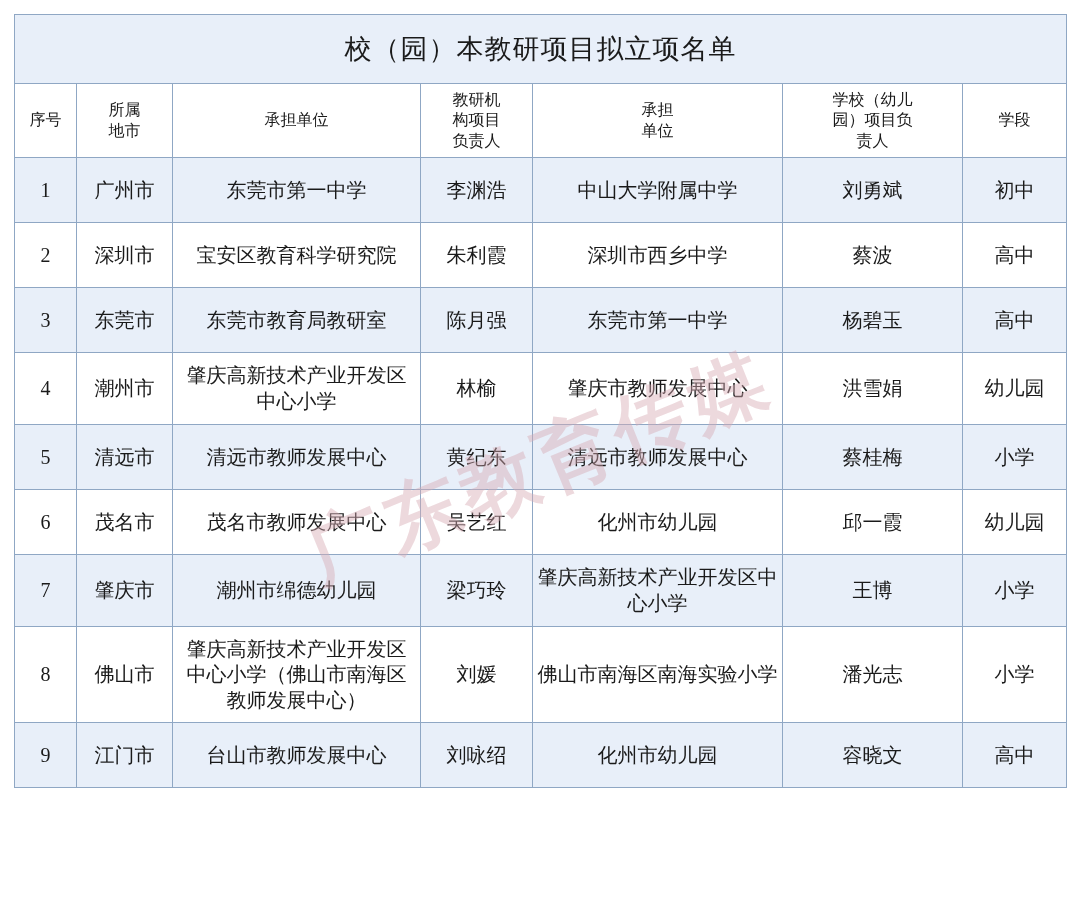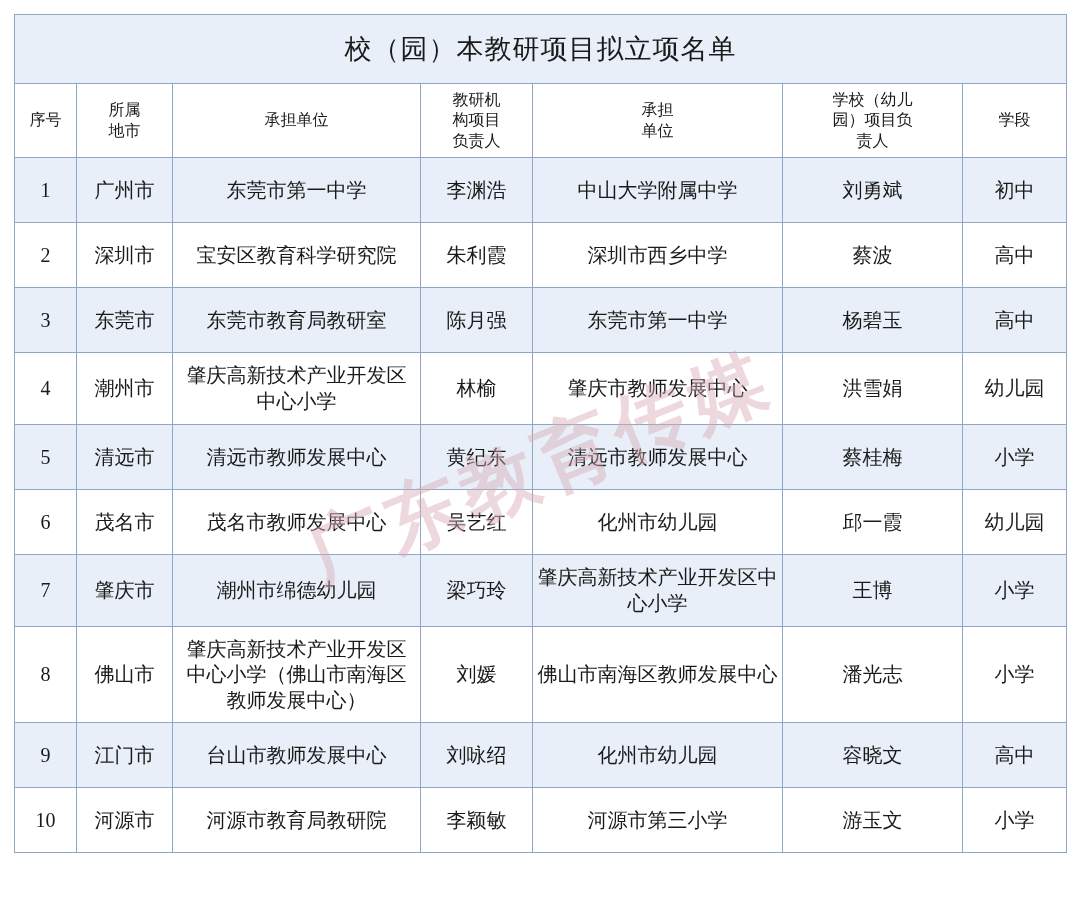--- a/index.html
+++ b/index.html
@@ -199,38 +199,29 @@
         <td>梁巧玲</td>
         <td>肇庆高新技术产业开发区中心小学</td>
         <td>王博</td>
         <td>小学</td>
       </tr>
       <tr class="even row-h3">
         <td>8</td>
         <td>佛山市</td>
         <td>肇庆高新技术产业开发区中心小学（佛山市南海区教师发展中心）</td>
         <td>刘媛</td>
-        <td>佛山市南海区教师发展中心</td>
+        <td>佛山市南海区南海实验小学</td>
         <td>潘光志</td>
         <td>小学</td>
       </tr>
       <tr class="odd row-h">
         <td>9</td>
         <td>江门市</td>
         <td>台山市教师发展中心</td>
         <td>刘咏绍</td>
         <td>化州市幼儿园</td>
         <td>容晓文</td>
         <td>高中</td>
       </tr>
-      <tr class="even row-h">
-        <td>10</td>
-        <td>河源市</td>
-        <td>河源市教育局教研院</td>
-        <td>李颖敏</td>
-        <td>河源市第三小学</td>
-        <td>游玉文</td>
-        <td>小学</td>
-      </tr>
     </tbody>
   </table>
 
 </div>
 
 </body></html>

